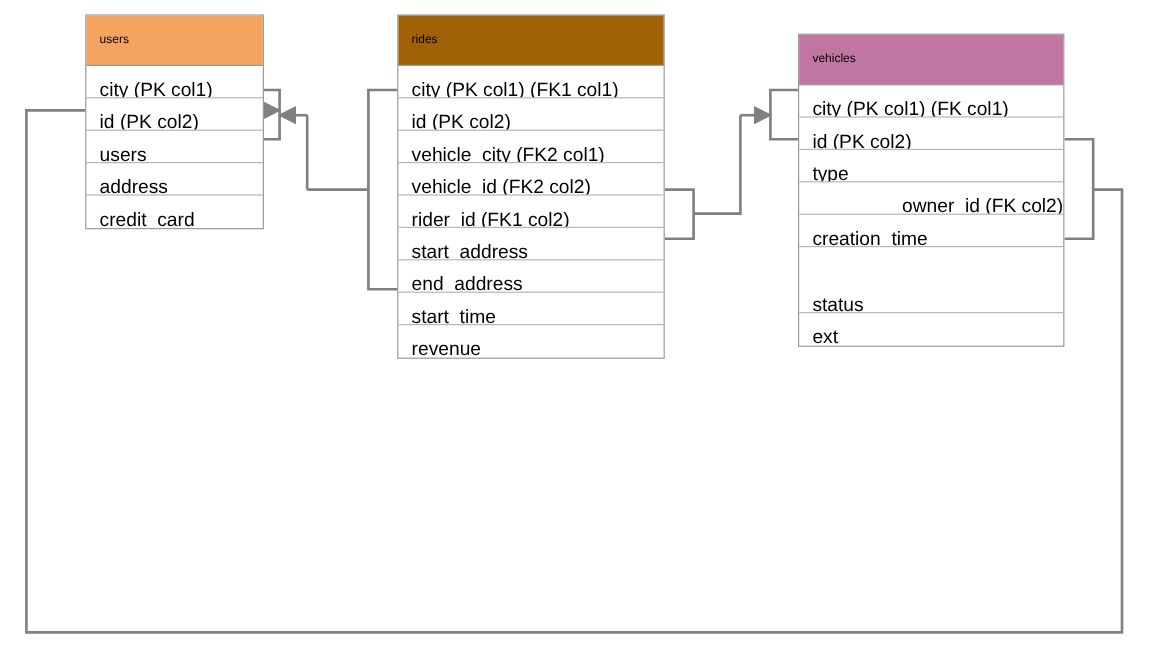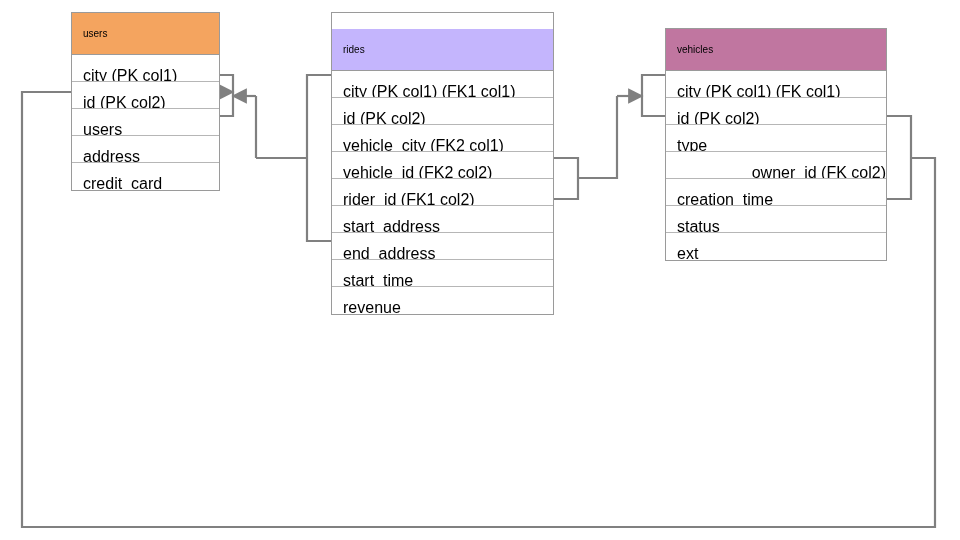--- a/index.html
+++ b/index.html
@@ -95,36 +95,36 @@
   <div class="entity" id="e-users" style="left: 71px; top: 12px; width: 149px; border-color: rgb(154, 154, 154);">
     <div class="entity-header" style="background: rgb(244, 164, 95);">users</div>
     <div class="entity-row" style="border-bottom-color: rgb(182, 182, 182);">city (PK col1)</div>
     <div class="entity-row" style="border-bottom-color: rgb(182, 182, 182);">id (PK col2)</div>
     <div class="entity-row" style="border-bottom-color: rgb(182, 182, 182);">users</div>
     <div class="entity-row" style="border-bottom-color: rgb(182, 182, 182);">address</div>
     <div class="entity-row last" style="border-bottom-color: rgb(182, 182, 182);">credit_card</div>
   </div>
 
   <div class="entity" id="e-rides" style="left: 331px; top: 12px; width: 223px; border-color: rgb(154, 154, 154);">
-    <div class="entity-header" style="background: #c4b5fd; margin-top: 16px;">rides</div>
+    <div class="entity-header" style="background: #a16207;">rides</div>
     <div class="entity-row" style="border-bottom-color: rgb(182, 182, 182);">city (PK col1) (FK1 col1)</div>
     <div class="entity-row" style="border-bottom-color: rgb(182, 182, 182);">id (PK col2)</div>
     <div class="entity-row" style="border-bottom-color: rgb(182, 182, 182);">vehicle_city (FK2 col1)</div>
     <div class="entity-row" style="border-bottom-color: rgb(182, 182, 182);">vehicle_id (FK2 col2)</div>
     <div class="entity-row" style="border-bottom-color: rgb(182, 182, 182);">rider_id (FK1 col2)</div>
     <div class="entity-row" style="border-bottom-color: rgb(182, 182, 182);">start_address</div>
     <div class="entity-row" style="border-bottom-color: rgb(182, 182, 182);">end_address</div>
     <div class="entity-row" style="border-bottom-color: rgb(182, 182, 182);">start_time</div>
     <div class="entity-row last" style="border-bottom-color: rgb(182, 182, 182);">revenue</div>
   </div>
 
   <div class="entity" id="e-vehicles" style="left: 665px; top: 28px; width: 222px; border-color: rgb(154, 154, 154);">
     <div class="entity-header" style="background: rgb(192, 118, 160);">vehicles</div>
     <div class="entity-row" style="border-bottom-color: rgb(182, 182, 182);">city (PK col1) (FK col1)</div>
     <div class="entity-row" style="border-bottom-color: rgb(182, 182, 182);">id (PK col2)</div>
     <div class="entity-row" style="border-bottom-color: rgb(182, 182, 182);">type</div>
     <div class="entity-row" style="border-bottom-color: rgb(182, 182, 182); text-align: right;">owner_id (FK col2)</div>
     <div class="entity-row" style="border-bottom-color: rgb(182, 182, 182);">creation_time</div>
-    <div class="entity-row" style="border-bottom-color: rgb(182, 182, 182);">status</div>
+    <div class="entity-row" style="border-bottom-color: rgb(182, 182, 182); margin-top: 28px;">status</div>
     <div class="entity-row last" style="border-bottom-color: rgb(182, 182, 182);">ext</div>
   </div>
 
 </div>
 
 </body></html>

